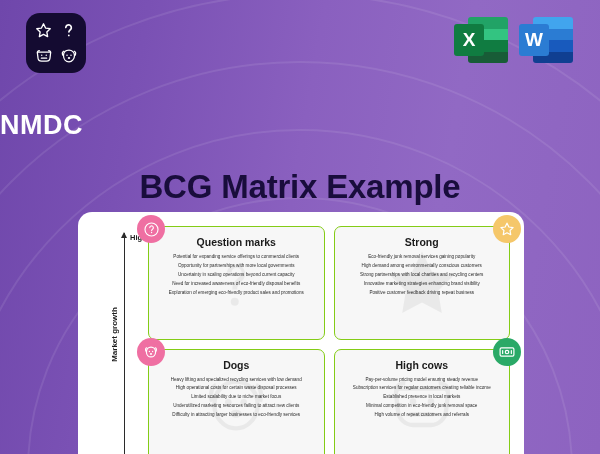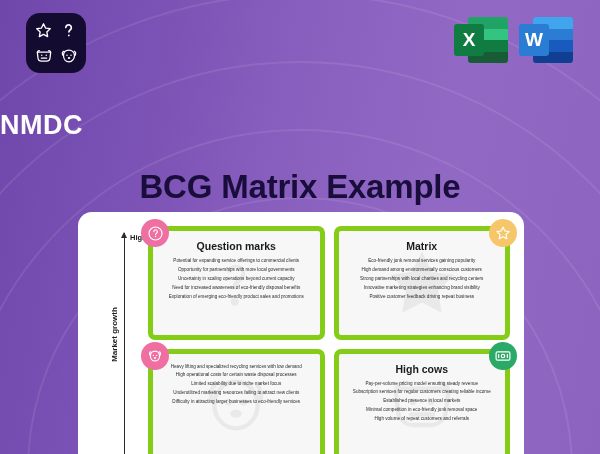--- a/index.html
+++ b/index.html
@@ -120,21 +120,21 @@
     left: 70px; top: 14px;
     width: 362px; height: 236px;
     display: grid;
     grid-template-columns: 1fr 1fr;
     grid-template-rows: 1fr 1fr;
     gap: 9px;
   }
   .quad {
     position: relative;
     background: #f7f7f7;
-    border: 5px solid #84cc16;
+    border: 1px solid #84cc16;
     border-radius: 7px;
     padding: 9px 7px 20px;
     overflow: visible;
   }
   .quad-inner { position: relative; z-index: 2; }
   .quad h3 {
     text-align: center;
     font-size: 10.5px;
     font-weight: bold;
     color: #1b1b1b;
@@ -287,21 +287,21 @@
           <svg width="18" height="18" viewBox="0 0 24 24" fill="none" stroke="#ffffff" stroke-width="1.6" stroke-linejoin="round">
             <path d="M12 4.2l2.5 5.1 5.6.8-4.1 3.9.98 5.6L12 17l-5 2.6.98-5.6-4.1-3.9 5.6-.8z"></path>
           </svg>
         </div>
         <div class="watermark">
           <svg width="82" height="82" viewBox="0 0 24 24" fill="#555555">
             <path d="M12 2.8l2.9 5.9 6.5.95-4.7 4.6 1.1 6.5L12 17.7l-5.8 3.05 1.1-6.5-4.7-4.6 6.5-.95z"></path>
           </svg>
         </div>
         <div class="quad-inner">
-          <h3>Matrix</h3>
+          <h3>Strong</h3>
           <ul>
             <li>Eco-friendly junk removal services gaining popularity</li>
             <li>High demand among environmentally conscious customers</li>
             <li>Strong partnerships with local charities and recycling centers</li>
             <li>Innovative marketing strategies enhancing brand visibility</li>
             <li>Positive customer feedback driving repeat business</li>
           </ul>
         </div>
       </div>
 
@@ -318,20 +318,21 @@
         <div class="watermark">
           <svg width="80" height="80" viewBox="0 0 24 24" fill="none" stroke="#555555" stroke-width="1.3">
             <path d="M6 6C4.5 6.6 4.2 9 4.8 11M18 6c1.5.6 1.8 3 1.2 5"></path>
             <path d="M12 5c3.6 0 6.5 3 6.5 6.9S15.6 19 12 19s-6.5-3.2-6.5-7.1S8.4 5 12 5z"></path>
             <circle cx="9.7" cy="11.2" r="1" fill="#555555" stroke="none"></circle>
             <circle cx="14.3" cy="11.2" r="1" fill="#555555" stroke="none"></circle>
             <ellipse cx="12" cy="14.6" rx="1.7" ry="1.2" fill="#555555" stroke="none"></ellipse>
           </svg>
         </div>
         <div class="quad-inner">
+          <h3>Dogs</h3>
           <ul>
             <li>Heavy lifting and specialized recycling services with low demand</li>
             <li>High operational costs for certain waste disposal processes</li>
             <li>Limited scalability due to niche market focus</li>
             <li>Underutilized marketing resources failing to attract new clients</li>
             <li>Difficulty in attracting larger businesses to eco-friendly services</li>
           </ul>
         </div>
       </div>
 

